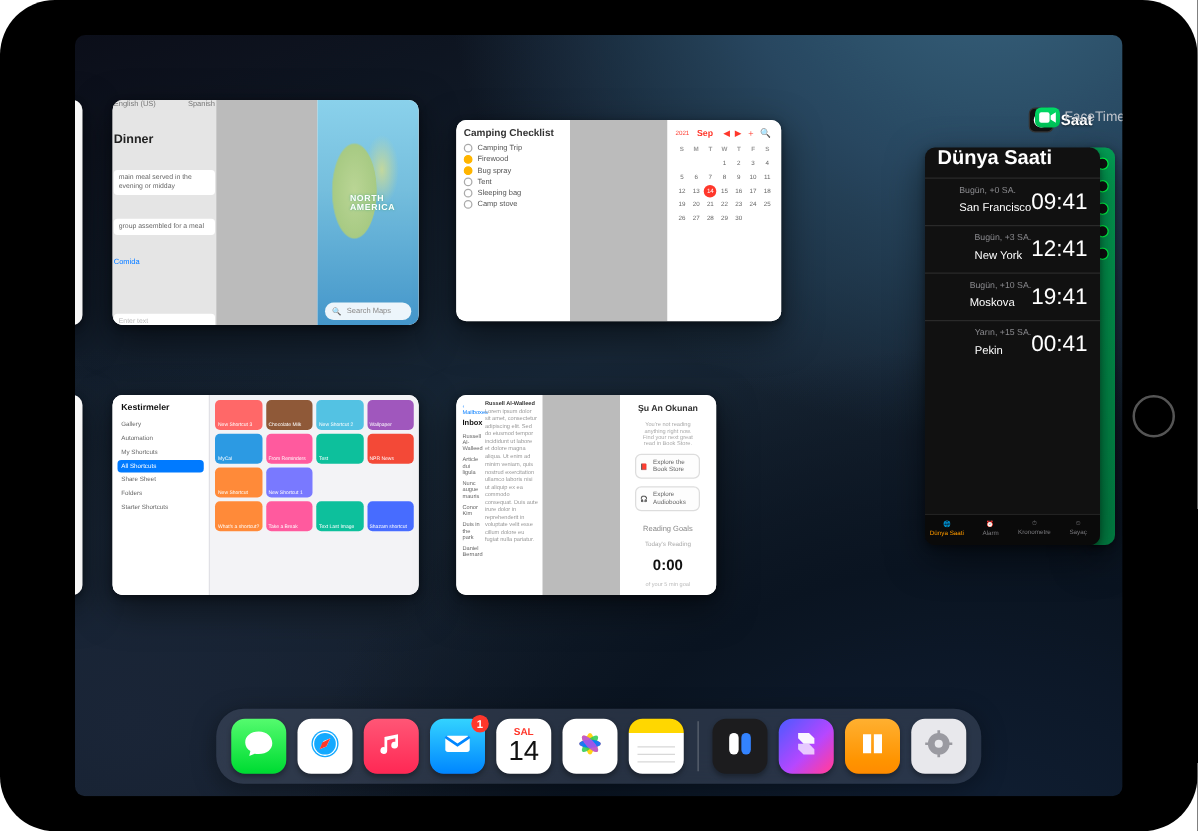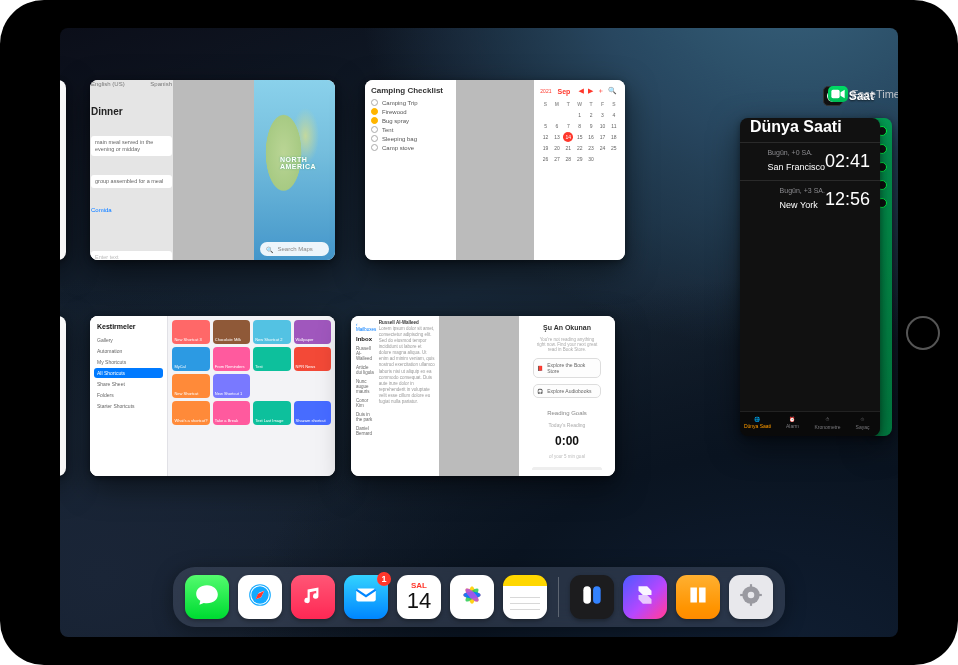--- a/index.html
+++ b/index.html
@@ -26,22 +26,22 @@
   }
   .card{
     position:absolute;border-radius:8px;background:#fff;
     box-shadow:0 10px 30px rgba(0,0,0,.5),0 2px 6px rgba(0,0,0,.4);
     overflow:hidden;
   }
   .icn{width:20px;height:20px;border-radius:5px;display:inline-flex;align-items:center;justify-content:center;font-size:11px;color:#fff;flex:0 0 20px}
   
   .grp-left-top {left:30px; top:52px; width:245px;height:180px}
   .grp-left-bot {left:30px; top:288px;width:245px;height:160px}
-  .grp-mid-top  {left:305px;top:52px; width:260px;height:180px}
-  .grp-mid-bot  {left:291px;top:288px;width:264px;height:160px}
+  .grp-mid-top  {left:305px;top:68px; width:260px;height:161px}
+  .grp-mid-bot  {left:305px;top:288px;width:208px;height:160px}
   .grp-clock    {right:18px;top:90px; width:140px;height:318px;background:#111}
   .grp-ft       {right:6px; top:90px; width:20px;height:318px;background:linear-gradient(#0e9c58,#0b7f47);border-top-left-radius:0;border-bottom-left-radius:0}
   .peek         {left:-20px;top:52px;width:26px;height:180px;background:#fafafa}
   .peek2        {left:-20px;top:288px;width:26px;height:160px;background:#fafafa}
   
   .split{display:flex;height:100%}
   .split>div{flex:1;min-width:0;position:relative}
   .divider{width:1px;background:#bbb}
   
   .trs{background:#e5e5e5;padding:1px;font-size:7px;color:#333;display:flex;flex-direction:column;gap:19px}
@@ -333,25 +333,33 @@
         <div class="ft-dot"></div>
         <div class="ft-dot"></div>
       </div>
 
       <div class="card grp-clock">
         <div class="clock">
           <div class="clk-title">Dünya Saati</div>
           <div id="clk-rows">
               <div class="clk-row">
                 <div class="l"><small>Bugün, +0 SA.</small><span>San Francisco</span></div>
-                <div class="t">02:41</div>
+                <div class="t">09:41</div>
               </div>
               <div class="clk-row">
                 <div class="l"><small>Bugün, +3 SA.</small><span>New York</span></div>
-                <div class="t">12:56</div>
+                <div class="t">12:41</div>
+              </div>
+              <div class="clk-row">
+                <div class="l"><small>Bugün, +10 SA.</small><span>Moskova</span></div>
+                <div class="t">19:41</div>
+              </div>
+              <div class="clk-row">
+                <div class="l"><small>Yarın, +15 SA.</small><span>Pekin</span></div>
+                <div class="t">00:41</div>
               </div>
             </div>
           <div class="clk-tabs" id="clk-tabs">
               <div class="on">
                 <span>🌐</span>
                 <span>Dünya Saati</span>
               </div>
               <div>
                 <span>⏰</span>
                 <span>Alarm</span>

